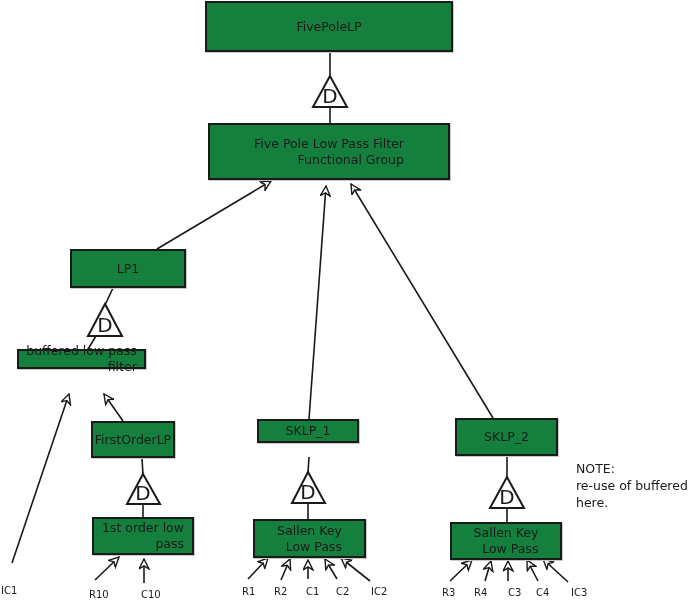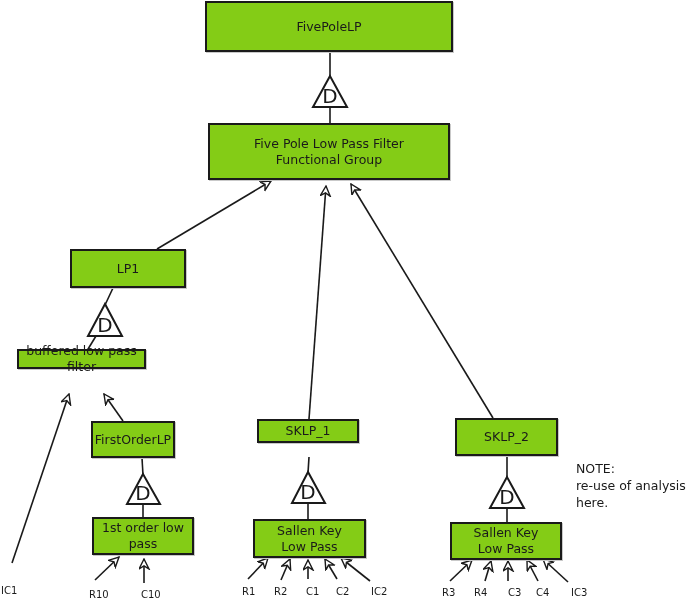--- a/index.html
+++ b/index.html
@@ -8,26 +8,26 @@
     font-family:"DejaVu Sans","Liberation Sans",sans-serif;color:#1a1a1a;
   }
   .connectors{position:absolute;left:0;top:0;}
   .connectors line{stroke:#1a1a1a;stroke-width:1.6;}
   .connectors polygon{fill:#fff;stroke:#1a1a1a;stroke-width:2;stroke-linejoin:miter;}
   .connectors text{
     font-family:"DejaVu Sans","Liberation Sans",sans-serif;
     font-size:20px;fill:#1a1a1a;text-anchor:middle;
   }
   .node{
-    position:absolute;box-sizing:border-box;background:#84cc16;
+    position:absolute;box-sizing:border-box;background:#15803d;
     border:2px solid #1a1a1a;box-shadow:1px 1px 0 #c9c9c9;
     display:flex;align-items:center;justify-content:center;
     font-size:12.5px;line-height:16px;white-space:nowrap;
   }
-  .node .inner{text-align:center;}
+  .node .inner{text-align:right;}
   .label{position:absolute;font-size:10px;line-height:14px;white-space:nowrap;}
   .note{position:absolute;font-size:12.5px;line-height:17px;white-space:nowrap;}
 </style>
 </head>
 <body>
 
 <div class="canvas">
 
   <svg class="connectors" width="688" height="603">
     <defs>
@@ -151,17 +151,17 @@
   <div class="label" style="left:336px;top:585px">C2</div>
   <div class="label" style="left:371px;top:585px">IC2</div>
   <div class="label" style="left:442px;top:586px">R3</div>
   <div class="label" style="left:474px;top:586px">R4</div>
   <div class="label" style="left:508px;top:586px">C3</div>
   <div class="label" style="left:536px;top:586px">C4</div>
   <div class="label" style="left:571px;top:586px">IC3</div>
 
   <div class="note" style="left:576px;top:460px">
     <div>NOTE:</div>
-    <div>re-use of analysis</div>
+    <div>re-use of buffered</div>
     <div>here.</div>
   </div>
 
 </div>
 
 </body></html>

